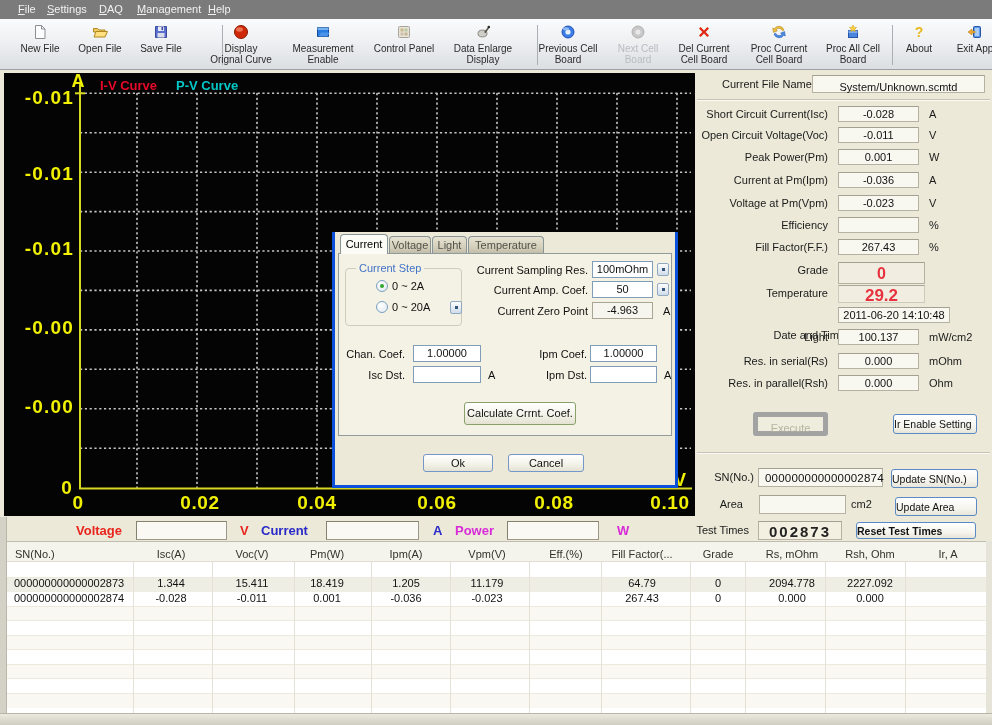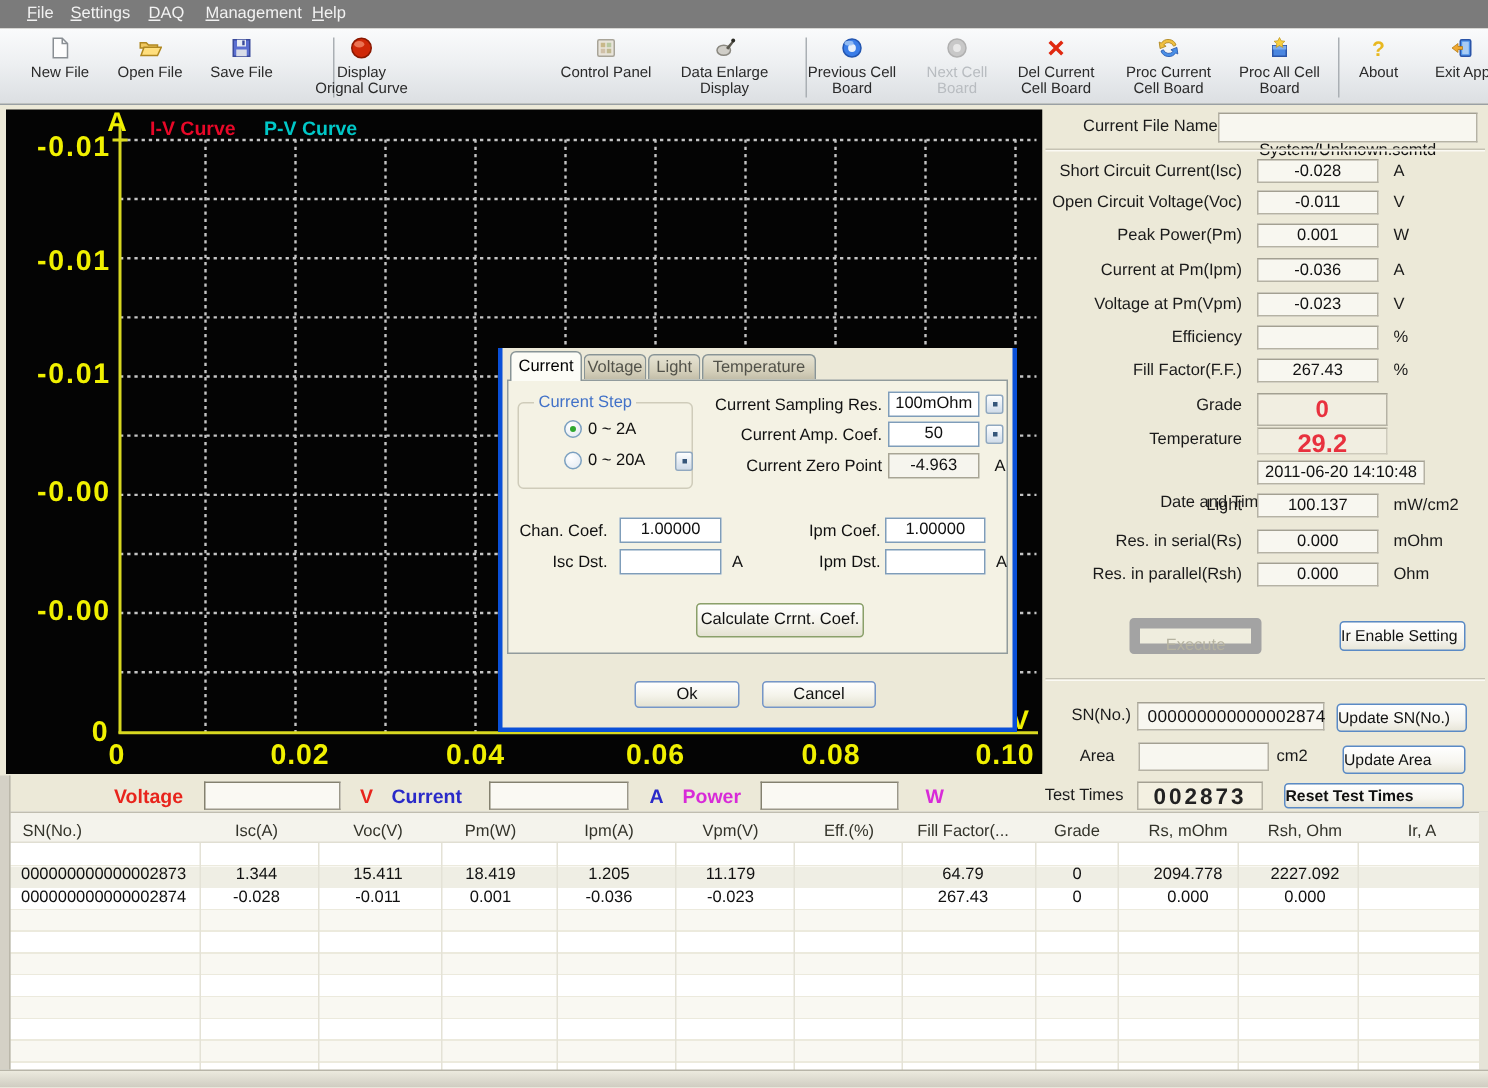--- a/index.html
+++ b/index.html
@@ -110,20 +110,28 @@
           </svg></span>
       Save File
     </div>
     <div class="tsep" style="left:222px;"></div>
     <div class="titem" style="left:201px;width:80px;">
       <span class="ic"><svg width="16" height="16" viewBox="0 0 16 16">
             <circle cx="8" cy="8" r="6.5" fill="#cf2808" stroke="#8a1800"></circle>
             <ellipse cx="6.5" cy="5.5" rx="3.4" ry="2.2" fill="#f08060" opacity="0.85"></ellipse>
           </svg></span>
       Display<br>Orignal Curve
+    </div>
+    <div class="titem" style="left:282px;width:82px;">
+      <span class="ic"><svg width="16" height="16" viewBox="0 0 16 16">
+            <path d="M2.5 3.5 h11 v9 h-11 z" fill="#2a7de0" stroke="#1a4a90"></path>
+            <path d="M2.5 3.5 h11 v2.5 h-11 z" fill="#77b3ee"></path>
+            <path d="M3.5 12.5 l2.5-4 h8.5 l-2 4 z" fill="#4a95ea"></path>
+          </svg></span>
+      Measurement<br>Enable
     </div>
     <div class="titem" style="left:364px;width:80px;">
       <span class="ic"><svg width="16" height="16" viewBox="0 0 16 16">
             <rect x="2.5" y="2.5" width="11" height="11" rx="1" fill="#e8e4da" stroke="#a8a498"></rect>
             <rect x="4.5" y="4.5" width="3" height="3" fill="#c8b88a"></rect>
             <rect x="8.5" y="4.5" width="3" height="3" fill="#b8c8a0"></rect>
             <rect x="4.5" y="8.5" width="3" height="3" fill="#d0c0a8"></rect>
             <rect x="8.5" y="8.5" width="3" height="3" fill="#c0b890"></rect>
           </svg></span>
       Control Panel
@@ -237,21 +245,21 @@
       </g>
       <text x="74" y="14" fill="#f0f000" font-size="18" font-weight="bold" text-anchor="middle">A</text>
       <text x="676" y="413" fill="#f0f000" font-size="18" font-weight="bold" text-anchor="middle">V</text>
       <text x="96" y="17" fill="#e80828" font-size="13" font-weight="bold">I-V Curve</text>
       <text x="172" y="17" fill="#00c8c8" font-size="13" font-weight="bold">P-V Curve</text>
     </svg>
   </div>
 
   <div id="rpanel">
     <div class="abs" style="left:27px;top:8px;font-size:11px;color:#1a1a1a;white-space:nowrap;">Current File Name</div>
-    <div class="fld" style="left:117px;top:5px;width:173px;height:18px;padding-top:18px;">System/Unknown.scmtd</div>
+    <div class="fld" style="left:117px;top:5px;width:173px;height:18px;padding-top:5px;">System/Unknown.scmtd</div>
     <div class="etch" style="left:2px;top:29px;width:293px;"></div>
 
     <div class="rlab" style="right:164px;top:38px;">Short Circuit Current(Isc)</div>
     <div class="fld" style="left:143px;top:36px;width:81px;height:16px;padding-top:1px;">-0.028</div>
     <div class="unit" style="left:234px;top:38px;">A</div>
 
     <div class="rlab" style="right:164px;top:59px;">Open Circuit Voltage(Voc)</div>
     <div class="fld" style="left:143px;top:57px;width:81px;height:16px;padding-top:1px;">-0.011</div>
     <div class="unit" style="left:234px;top:59px;">V</div>
 
@@ -289,21 +297,21 @@
     <div class="unit" style="left:234px;top:261px;">mW/cm2</div>
 
     <div class="rlab" style="right:164px;top:285px;">Res. in serial(Rs)</div>
     <div class="fld" style="left:143px;top:283px;width:81px;height:16px;padding-top:1px;">0.000</div>
     <div class="unit" style="left:234px;top:285px;">mOhm</div>
 
     <div class="rlab" style="right:164px;top:307px;">Res. in parallel(Rsh)</div>
     <div class="fld" style="left:143px;top:305px;width:81px;height:16px;padding-top:1px;">0.000</div>
     <div class="unit" style="left:234px;top:307px;">Ohm</div>
 
-    <div class="abs" style="left:58px;top:342px;width:88px;height:24px;border:7px solid #a3a3a3;border-radius:3px;background:#efedde;color:#b5b2a0;font-size:11px;text-align:center;padding-top:5px;">Execute</div>
+    <div class="abs" style="left:58px;top:342px;width:75px;height:24px;border:5px solid #a3a3a3;border-radius:3px;background:#efedde;color:#b5b2a0;font-size:11px;text-align:center;padding-top:5px;">Execute</div>
     <div class="btnxp" style="left:198px;top:344px;width:84px;height:20px;padding-top:3px;">Ir Enable Setting</div>
 
     <div class="etch" style="left:2px;top:382px;width:293px;"></div>
 
     <div class="rlab" style="right:238px;top:401px;">SN(No.)</div>
     <div class="fld" style="left:63px;top:398px;width:125px;height:19px;padding-top:3px;font-size:11.5px;text-align:left;padding-left:6px;letter-spacing:0.2px;">000000000000002874</div>
     <div class="btnxp" style="left:196px;top:399px;width:87px;height:19px;padding-top:3px;">Update SN(No.)</div>
 
     <div class="rlab" style="right:249px;top:428px;">Area</div>
     <div class="fld" style="left:64px;top:425px;width:87px;height:19px;"></div>

